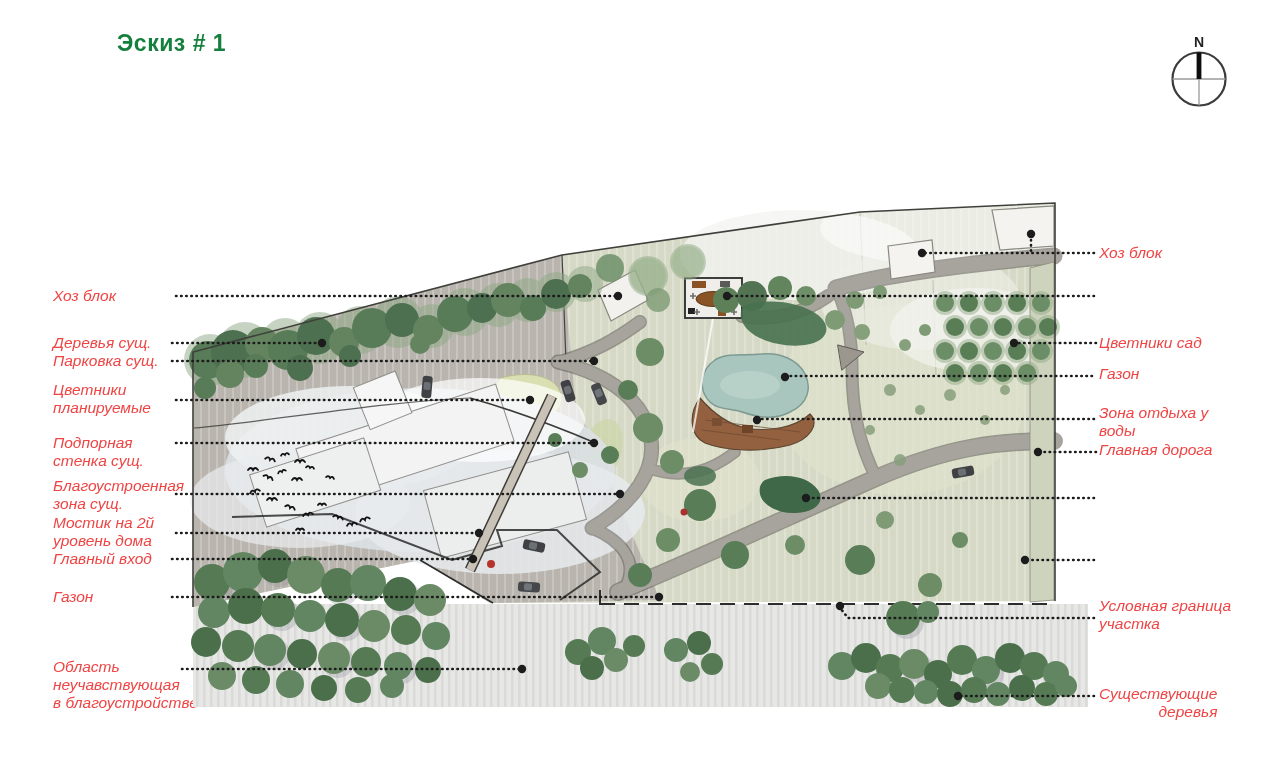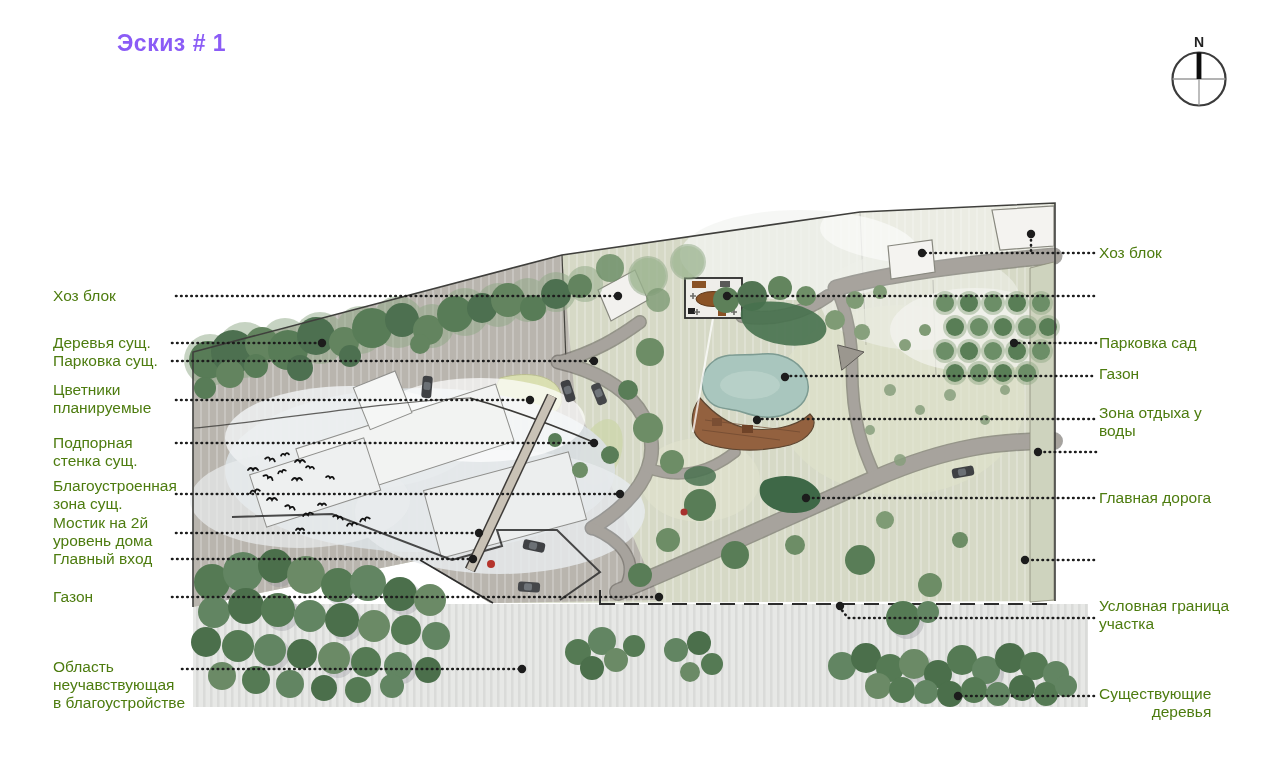--- a/index.html
+++ b/index.html
@@ -1,20 +1,20 @@
 <!DOCTYPE html>
 <html><head>
 <meta charset="utf-8">
 <style>
   html,body{margin:0;padding:0;background:#fff;}
   .stage{position:relative;width:1275px;height:774px;background:#ffffff;overflow:hidden;
          font-family:"Liberation Sans",sans-serif;}
   .page-title{position:absolute;left:117px;top:30px;font-size:23px;font-weight:bold;
-              letter-spacing:.5px;color:#8b5cf6;}
-  .lbl{position:absolute;font-size:15.5px;line-height:18px;color:#4d7c0f;
+              letter-spacing:.5px;color:#15803d;}
+  .lbl{position:absolute;font-style:italic;font-size:15.5px;line-height:18px;color:#ef4444;
        white-space:pre-line;}
   .lbl.right{left:1099px;}
   .lbl.left{left:53px;}
   svg{position:absolute;left:0;top:0;}
   .plan-svg{z-index:1;}
   .compass-svg{z-index:2;}
 </style>
 </head>
 <body>
 
@@ -572,23 +572,23 @@
 зона сущ.</div>
   <div class="lbl left" style="top:514px;">Мостик на 2й
 уровень дома</div>
   <div class="lbl left" style="top:550px;">Главный вход</div>
   <div class="lbl left" style="top:588px;">Газон</div>
   <div class="lbl left" style="top:658px;">Область
 неучавствующая
 в благоустройстве</div>
 
   <div class="lbl right" style="top:244px;">Хоз блок</div>
-  <div class="lbl right" style="top:334px;">Парковка сад</div>
+  <div class="lbl right" style="top:334px;">Цветники сад</div>
   <div class="lbl right" style="top:365px;">Газон</div>
   <div class="lbl right" style="top:404px;">Зона отдыха у
 воды</div>
-  <div class="lbl right" style="top:441px;margin-top:48px;">Главная дорога</div>
+  <div class="lbl right" style="top:441px;">Главная дорога</div>
   <div class="lbl right" style="top:597px;">Условная граница
 участка</div>
   <div class="lbl right" style="top:685px;text-align:right;">Существующие
 деревья</div>
 
 </div>
 
 </body></html>

